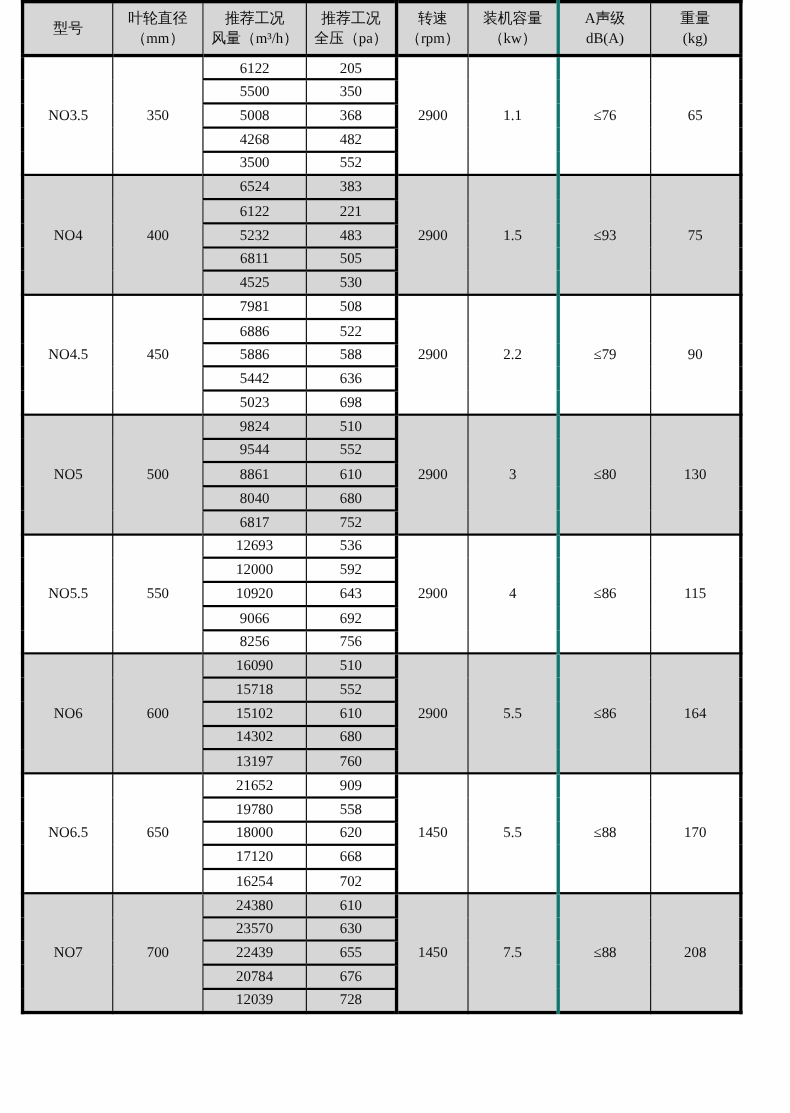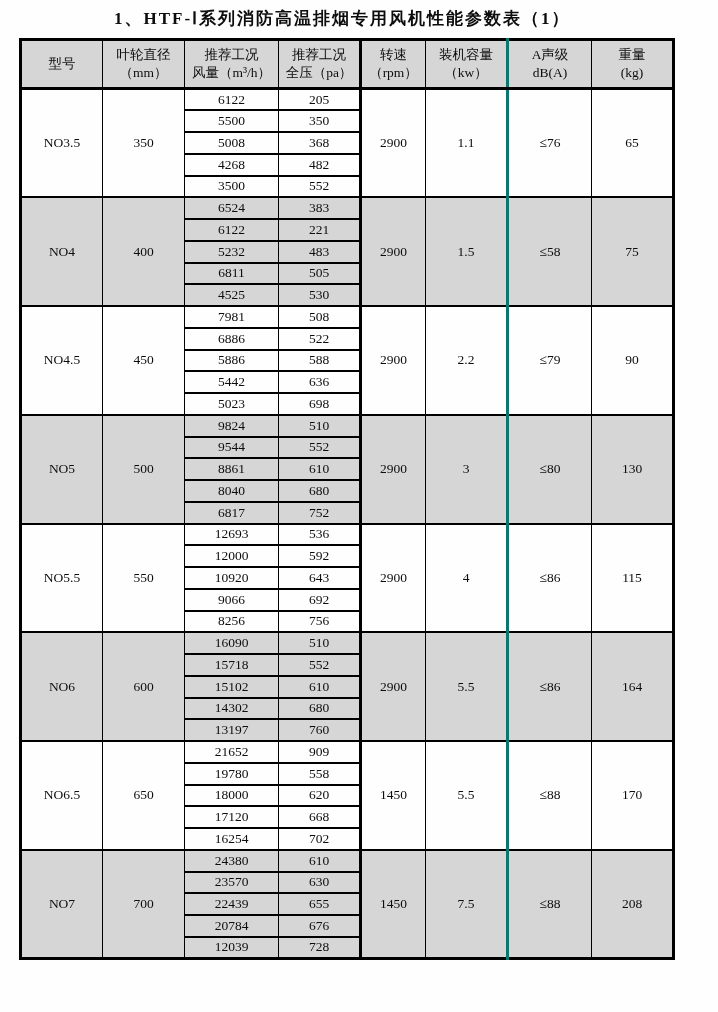--- a/index.html
+++ b/index.html
@@ -55,21 +55,20 @@
   .fan .c-pres  { border-right: 3px solid #000; }
   .fan .c-power { border-right: 3px solid #0f766e; text-align: center; }
   
   .fan td.c-flow, .fan td.c-pres { border-top: 2px solid #000; border-bottom: 2px solid #000; }
 </style>
 </head>
 <body>
 
 <div class="page">
 
-  <div class="title2">1、HTF-Ⅰ系列消防高温排烟专用风机性能参数表（1）</div>
 
   <table class="fan">
     <colgroup>
       <col style="width:82px">
         <col style="width:82px">
         <col style="width:94px">
         <col style="width:82px">
       <col style="width:65px">
         <col style="width:82px">
         <col style="width:84px">
@@ -140,21 +139,21 @@
         </tr>
       </tbody>
       <tbody class="shaded">
         <tr>
           <td class="c-model" rowspan="5">NO4</td>
           <td class="c-diam" rowspan="5">400</td>
           <td class="c-flow">6524</td>
           <td class="c-pres">383</td>
           <td class="c-speed" rowspan="5">2900</td>
           <td class="c-power" rowspan="5">1.5</td>
-          <td class="c-noise" rowspan="5">≤58</td>
+          <td class="c-noise" rowspan="5">≤93</td>
           <td class="c-weight" rowspan="5">75</td>
         </tr>
         <tr>
           <td class="c-flow">6122</td>
           <td class="c-pres">221</td>
         </tr>
         <tr>
           <td class="c-flow">5232</td>
           <td class="c-pres">483</td>
         </tr>

